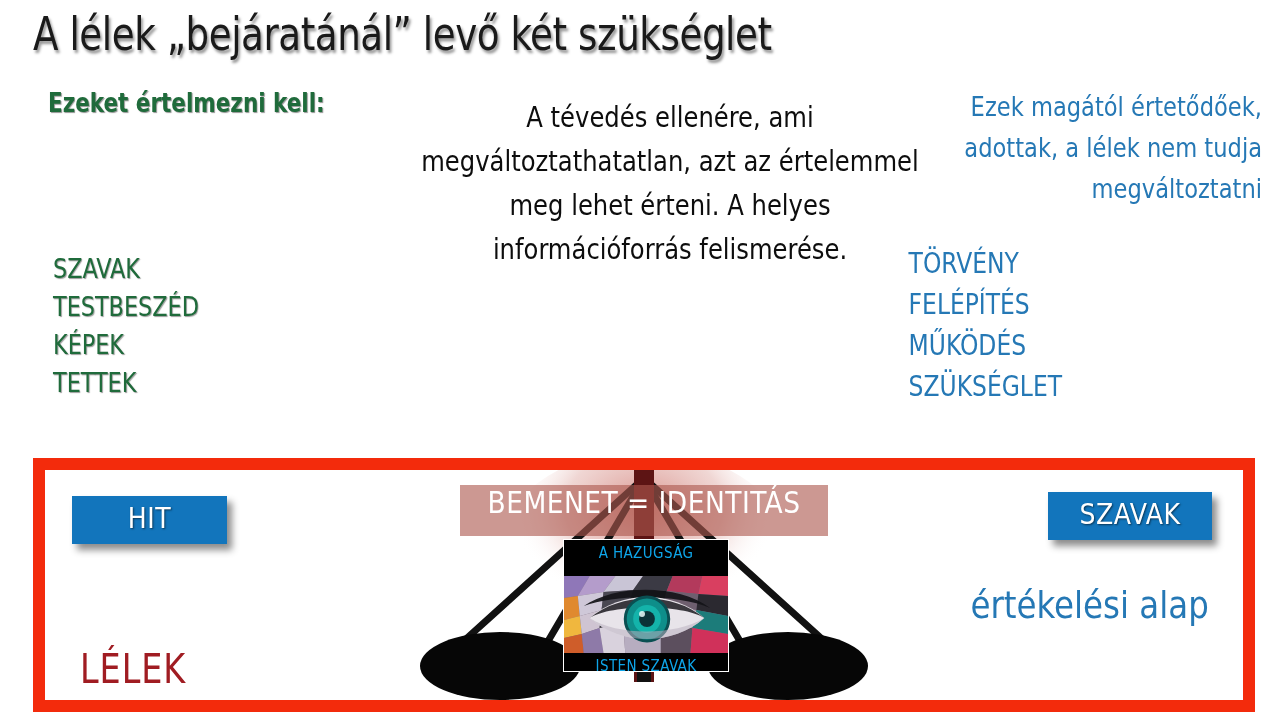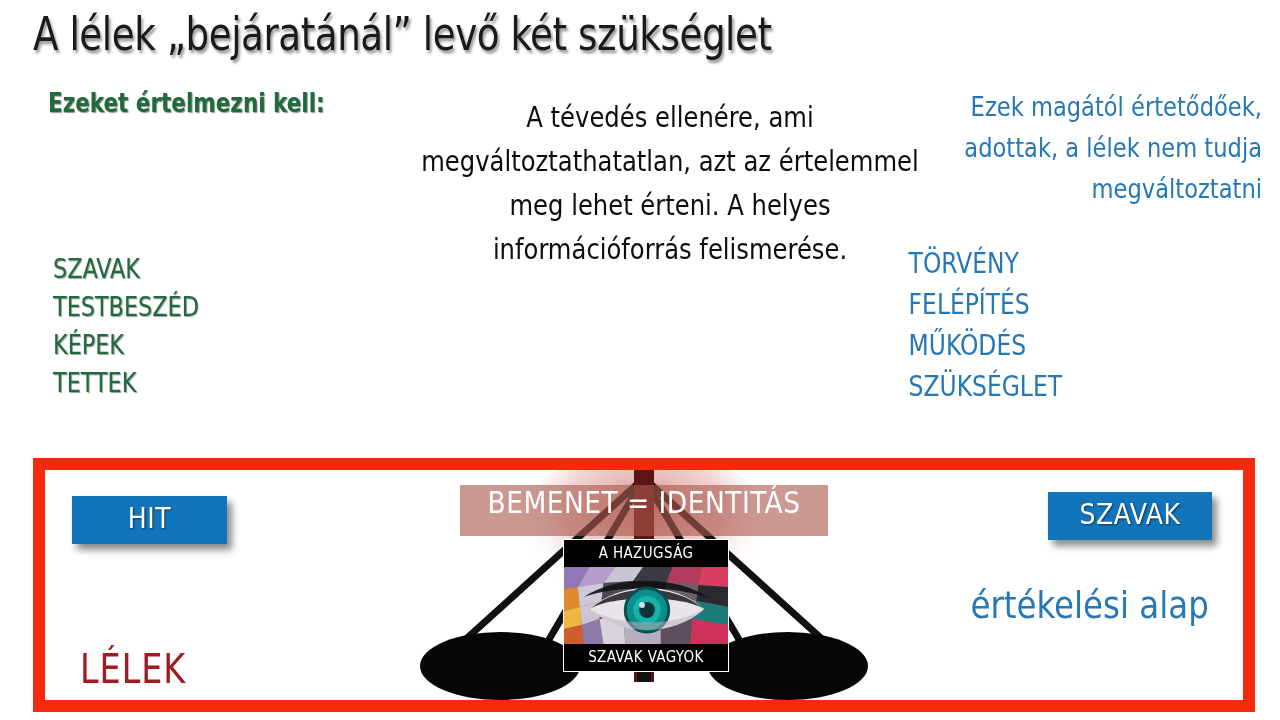--- a/index.html
+++ b/index.html
@@ -223,24 +223,24 @@
     margin-left: -81px;
     width: 166px;
     height: 133px;
     background: #000;
     border: 1px solid #ffffff;
     box-sizing: border-box;
     z-index: 32;
     overflow: hidden;
   }
   .eye-cap {
-    height: 27px;
+    height: 36px;
     line-height: 27px;
     background: #000000;
-    color: #ffffff;
+    color: #0ea5e9;
     font-family: "DejaVu Sans Condensed", "Liberation Sans Narrow", "Liberation Sans", sans-serif;
     font-size: 15px;
     text-align: center;
     letter-spacing: 0.4px;
     white-space: nowrap;
   }
   .eye-img {
     height: 77px;
     position: relative;
     overflow: hidden;
@@ -343,21 +343,21 @@
 
           <circle cx="84" cy="43" r="22" fill="#0e8e8a"></circle>
           <circle cx="84" cy="43" r="22" fill="none" stroke="#0a4f52" stroke-width="3"></circle>
           <circle cx="84" cy="43" r="14" fill="#14b3aa"></circle>
           <circle cx="84" cy="43" r="8" fill="#0b3338"></circle>
           <circle cx="79" cy="38" r="3" fill="#e9fbfa" opacity="0.85"></circle>
 
           <path d="M26,42 C58,70 110,70 142,42 C112,60 54,60 26,42 Z" fill="#b9b0c0" opacity="0.55"></path>
         </svg>
       </div>
-      <div class="eye-cap">SZAVAK VAGYOK</div>
+      <div class="eye-cap">ISTEN SZAVAK</div>
     </div>
 
     <div class="blue-chip" id="chip-hit">HIT</div>
     <div class="blue-chip" id="chip-bizalom">SZAVAK</div>
 
     <div class="lelek-label">LÉLEK</div>
     <div class="ertek-label">értékelési alap</div>
   </div>
 
 </div>

